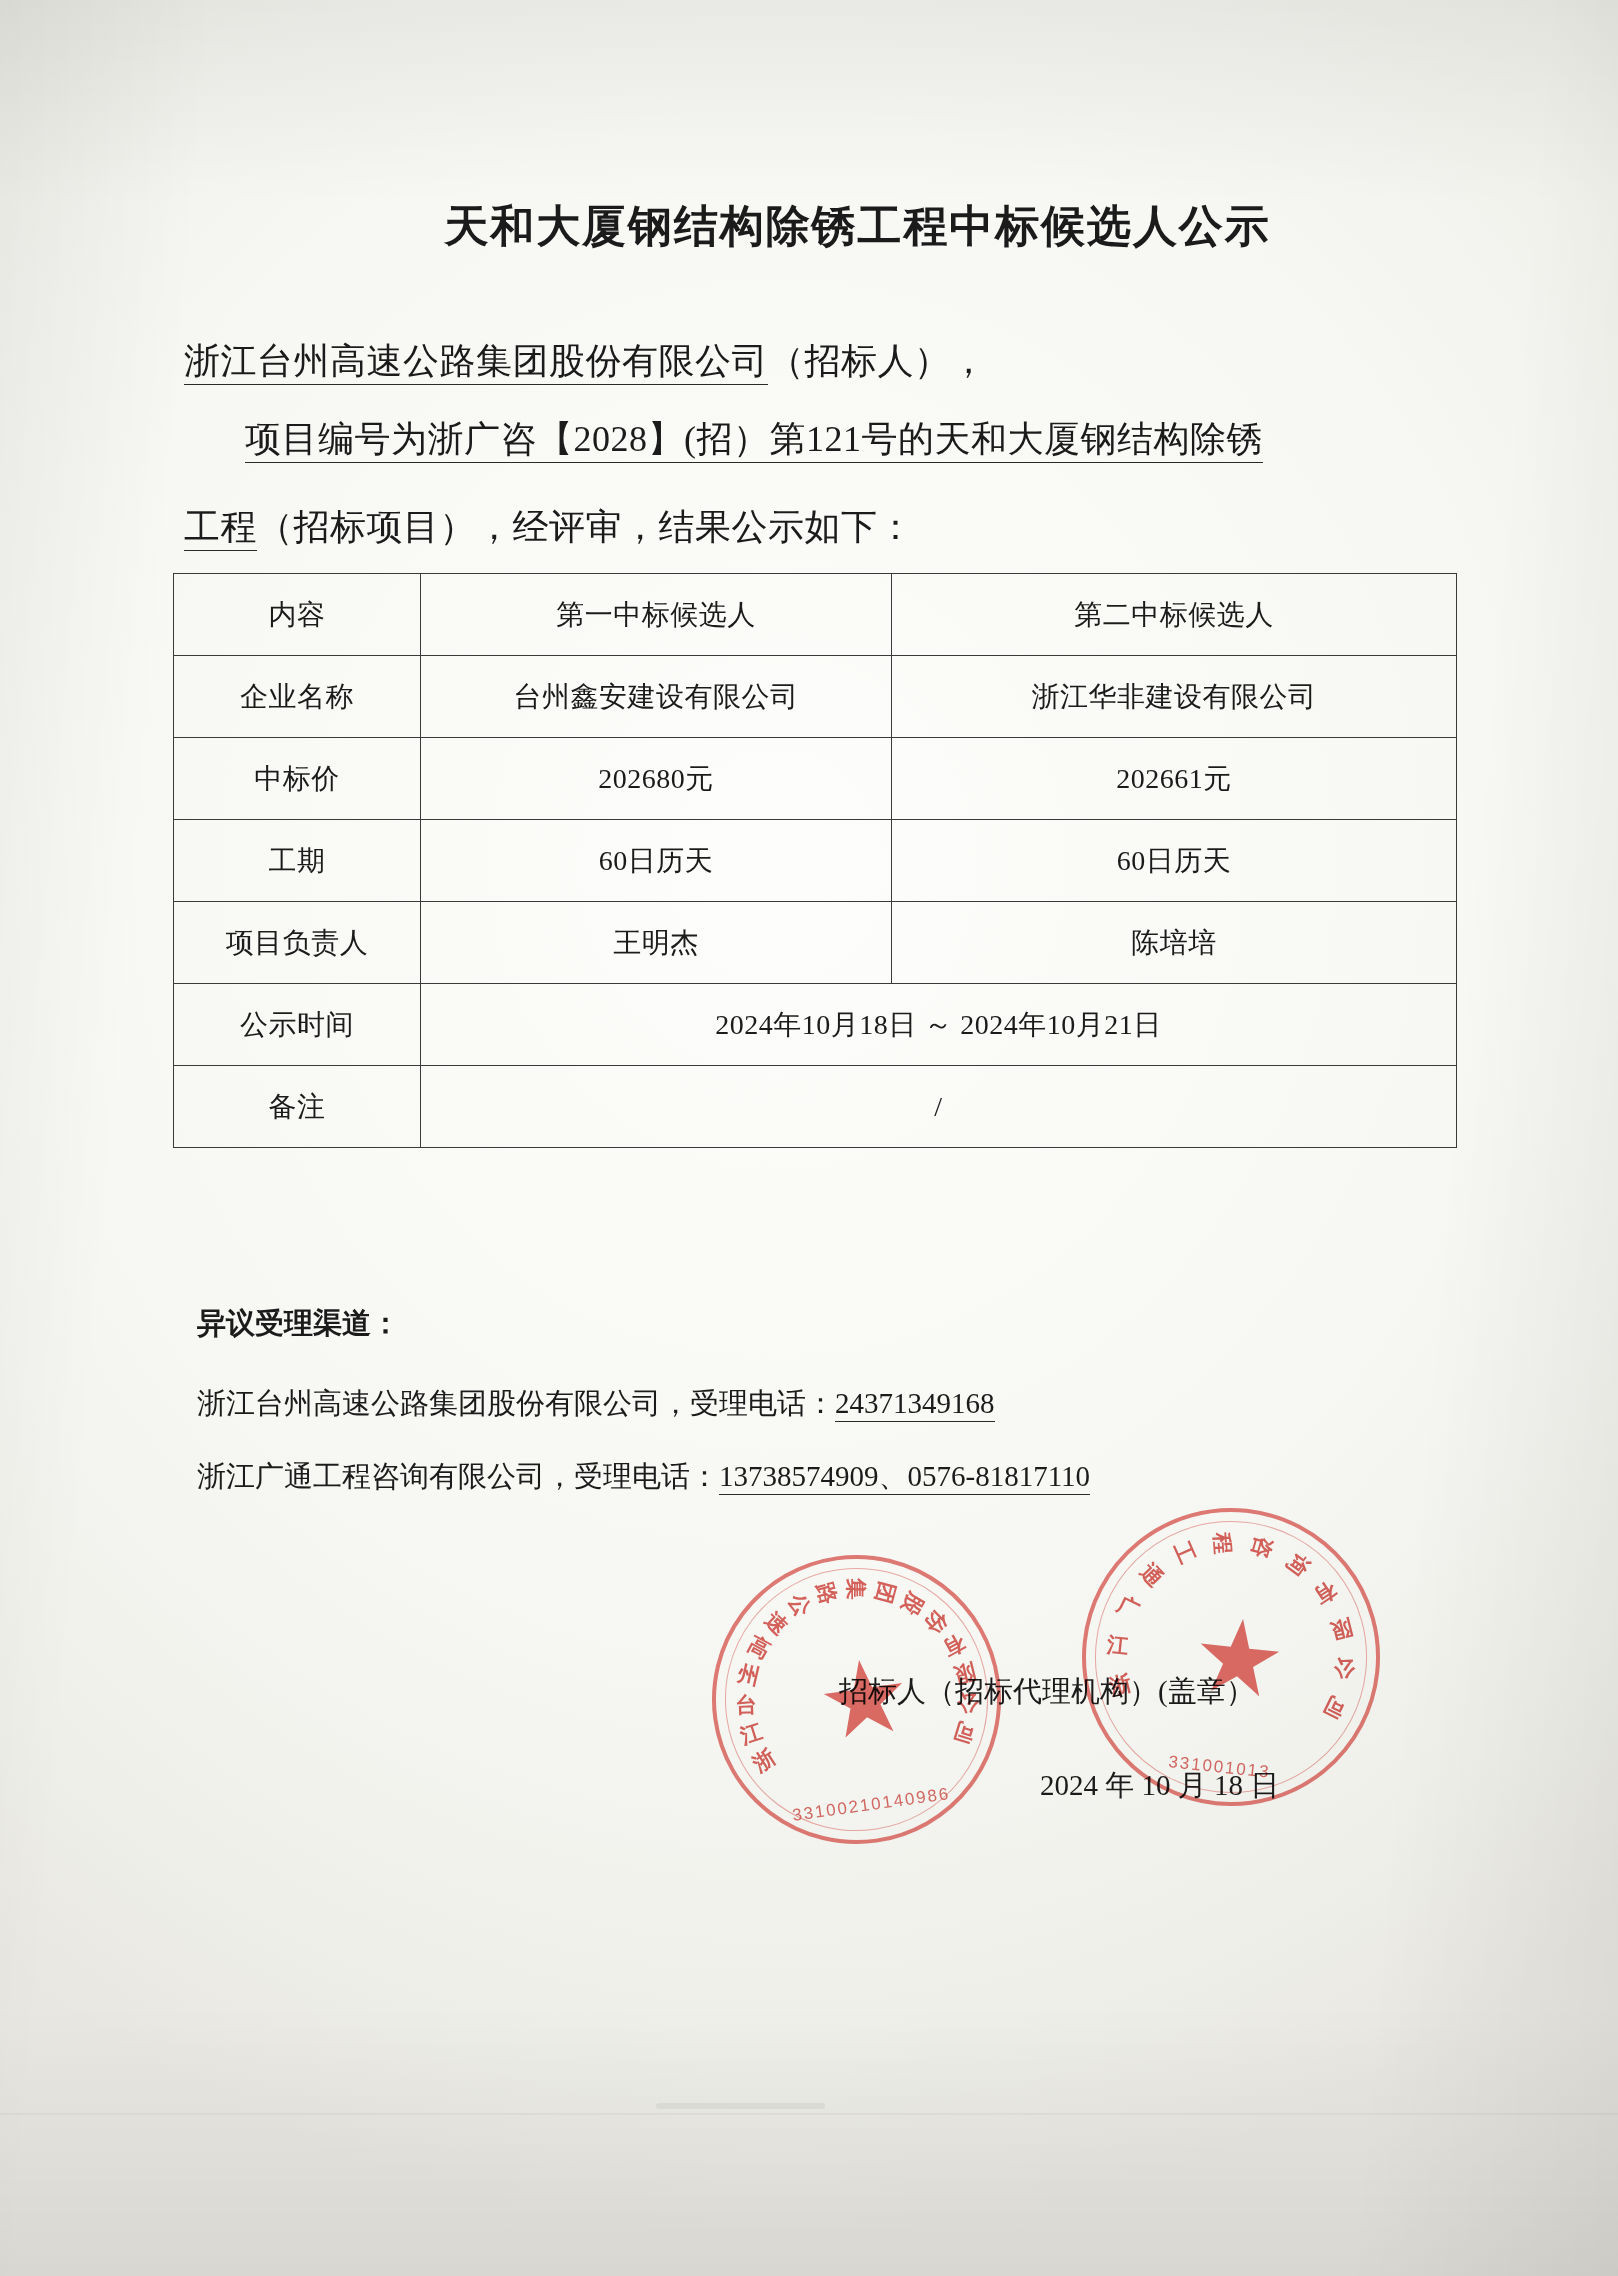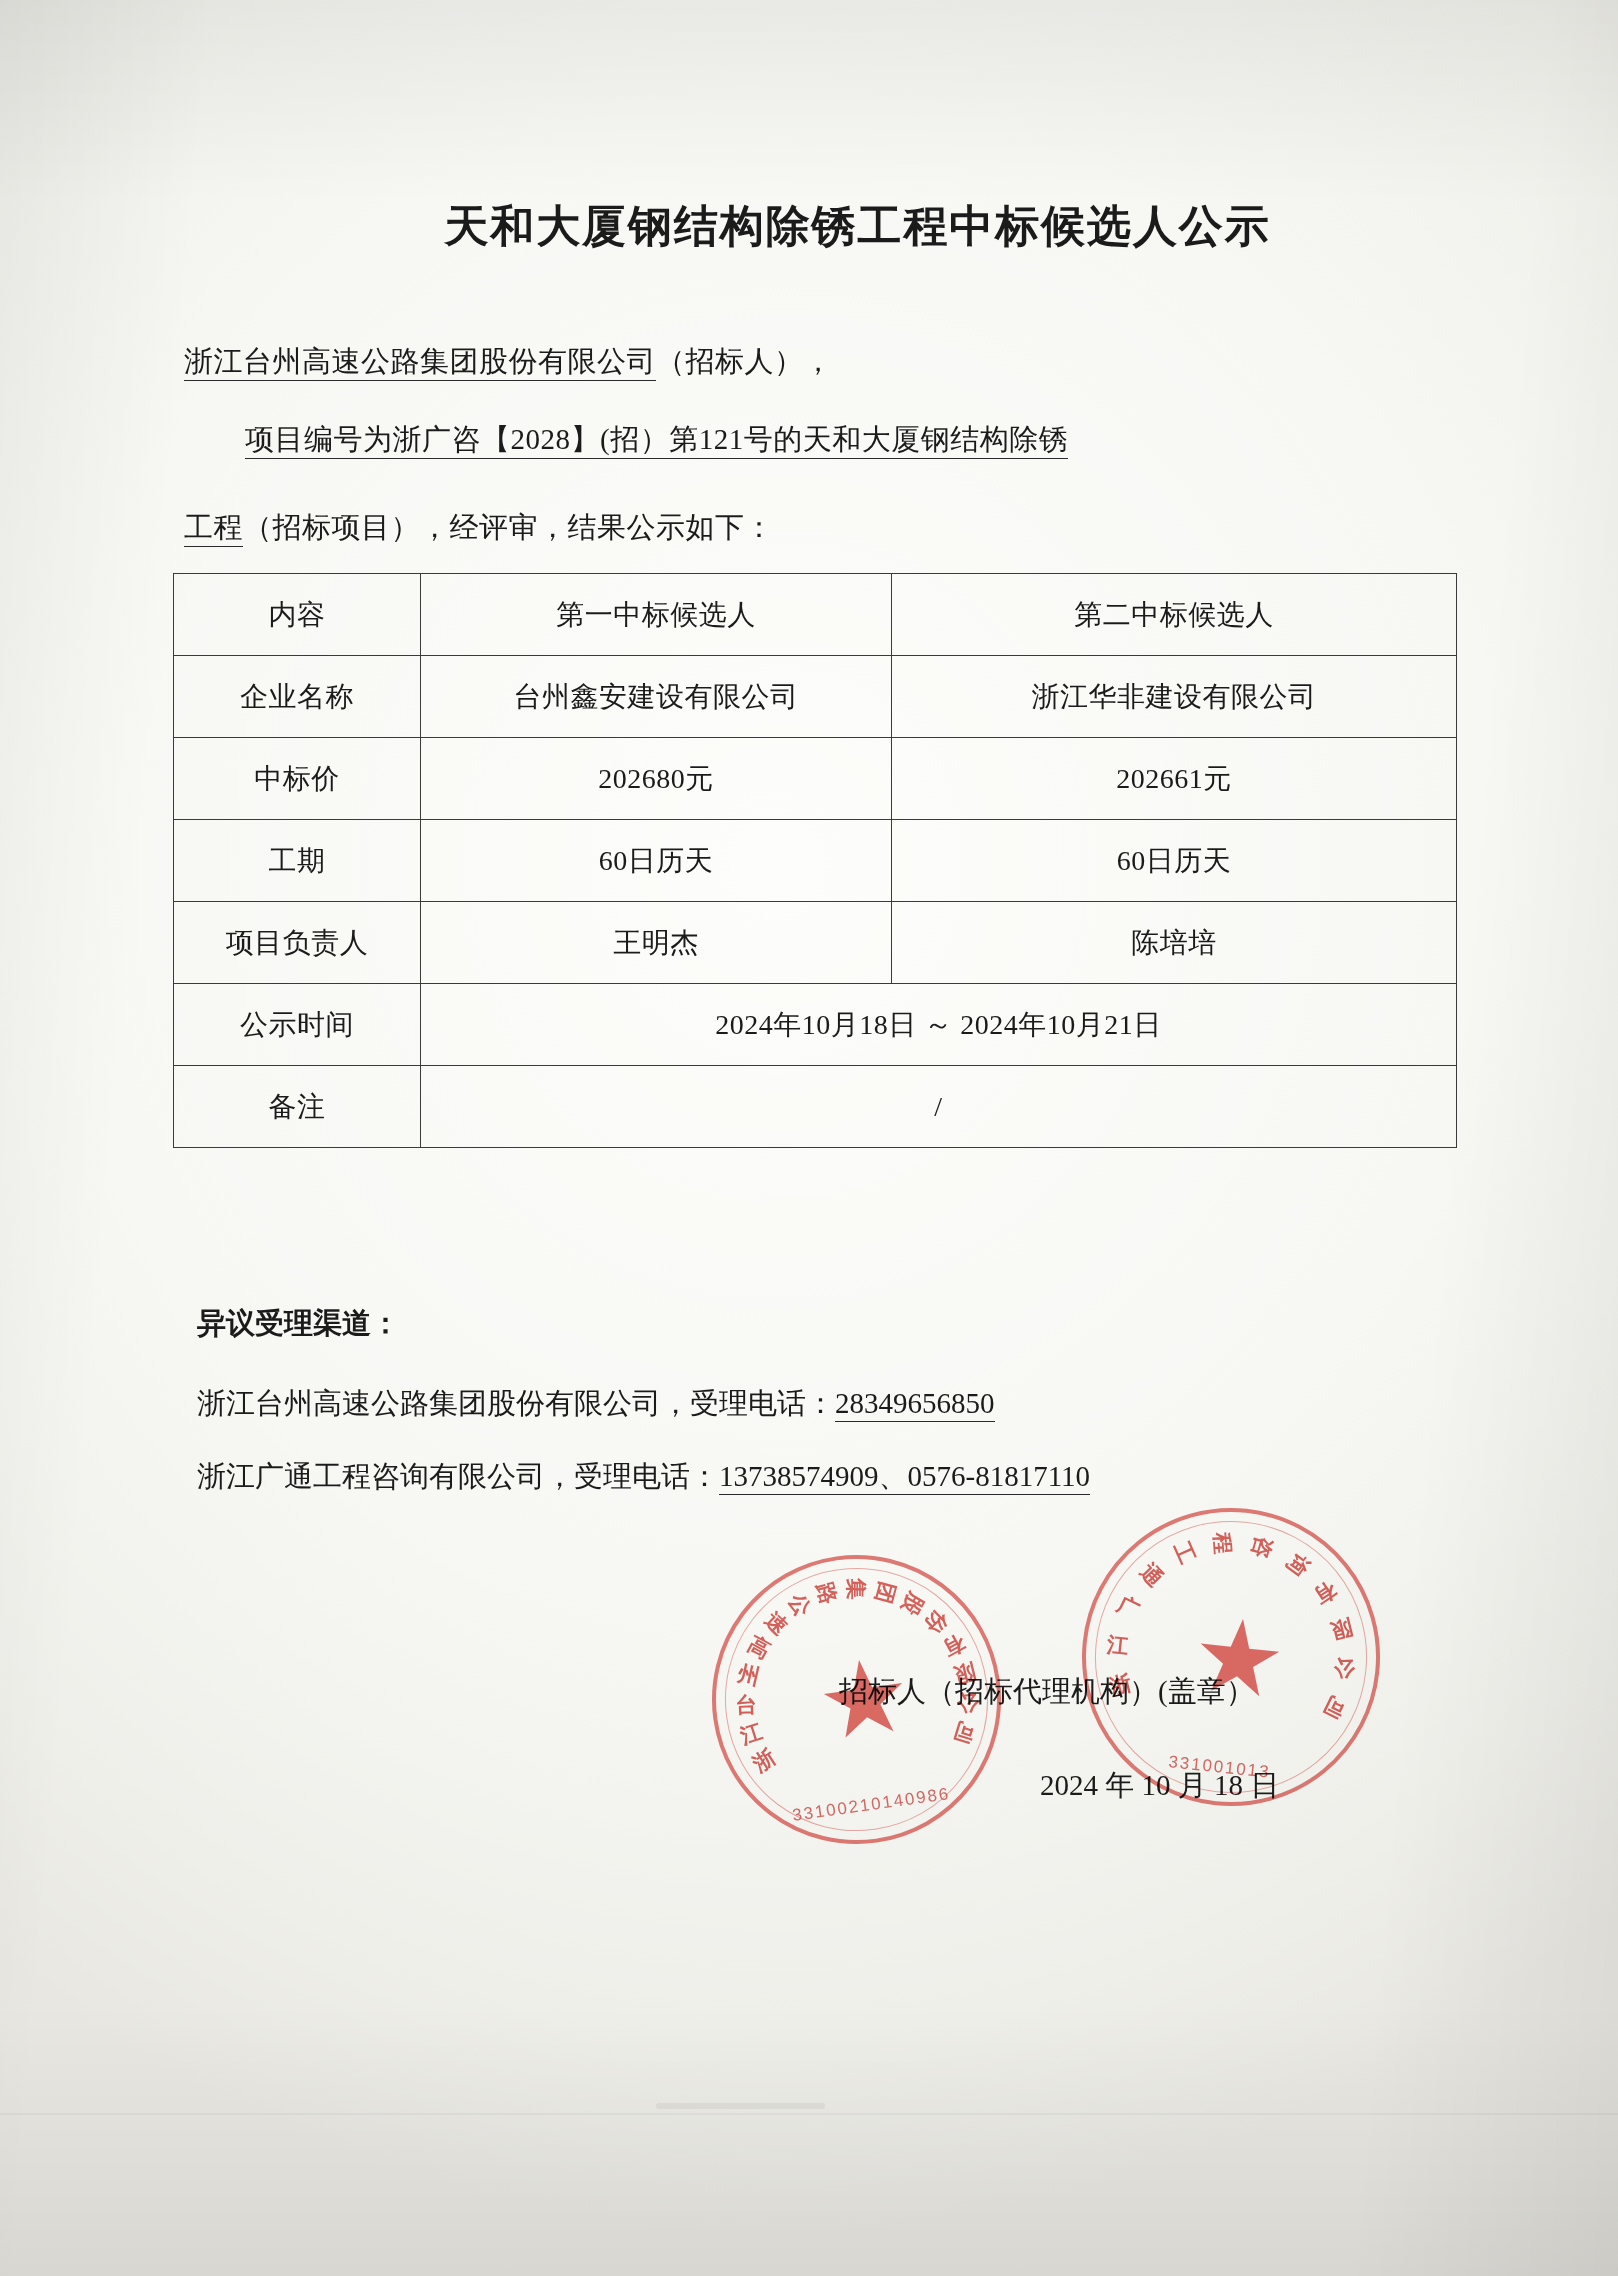--- a/index.html
+++ b/index.html
@@ -48,21 +48,21 @@
     font-size: 44px;
     font-weight: bold;
     letter-spacing: 1.9px;
     font-family: "Liberation Serif", "DejaVu Serif", serif;
     padding-left: 48px;
   }
 
   
   .para-line {
     position: absolute;
-    font-size: 29px;
+    font-size: 36px;
     line-height: 32px;
     letter-spacing: 0.5px;
     white-space: nowrap;
   }
   .u-line {
     border-bottom: 1.5px solid #2a2a2a;
     padding-bottom: 2.8px;
   }
   #line1 { top: 345px; left: 184px; }
   #line2 { top: 423px; left: 245px; }
@@ -245,21 +245,21 @@
       <tr>
         <td class="col-label">备注</td>
         <td colspan="2">/</td>
       </tr>
     </tbody>
   </table>
 
   <div class="channel-line" id="ch-head">异议受理渠道：</div>
 
   <div class="channel-line" id="ch-1">
-    <span>浙江台州高速公路集团股份有限公司，受理电话：</span><span class="inline-underline">28349656850</span>
+    <span>浙江台州高速公路集团股份有限公司，受理电话：</span><span class="inline-underline">24371349168</span>
   </div>
 
   <div class="channel-line" id="ch-2">
     <span>浙江广通工程咨询有限公司，受理电话：</span><span class="inline-underline">13738574909、0576-81817110</span>
   </div>
 
   <div class="sig-line" id="sig-1">招标人（招标代理机构）(盖章）</div>
   <div class="sig-line" id="sig-2">2024 年 10 月 18 日</div>
 
   <div class="stamp" id="stamp-left">

